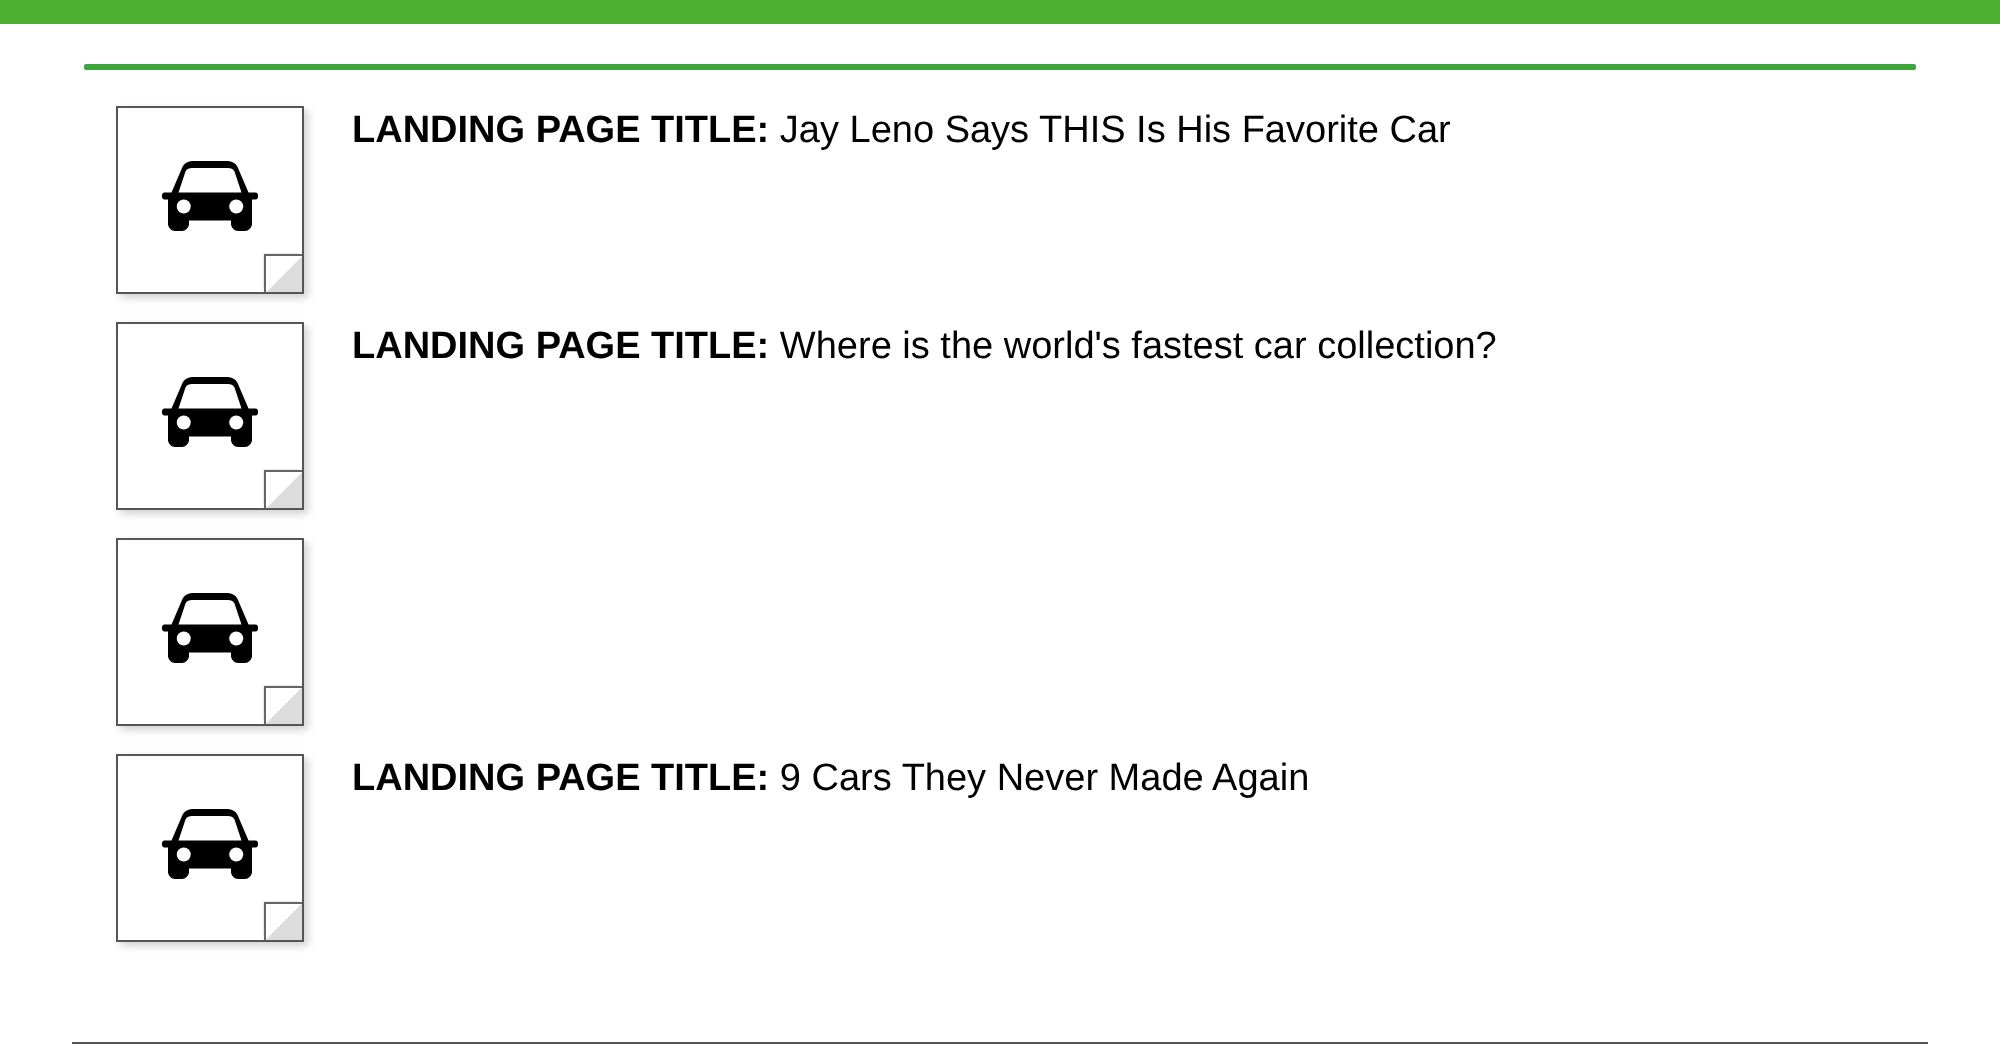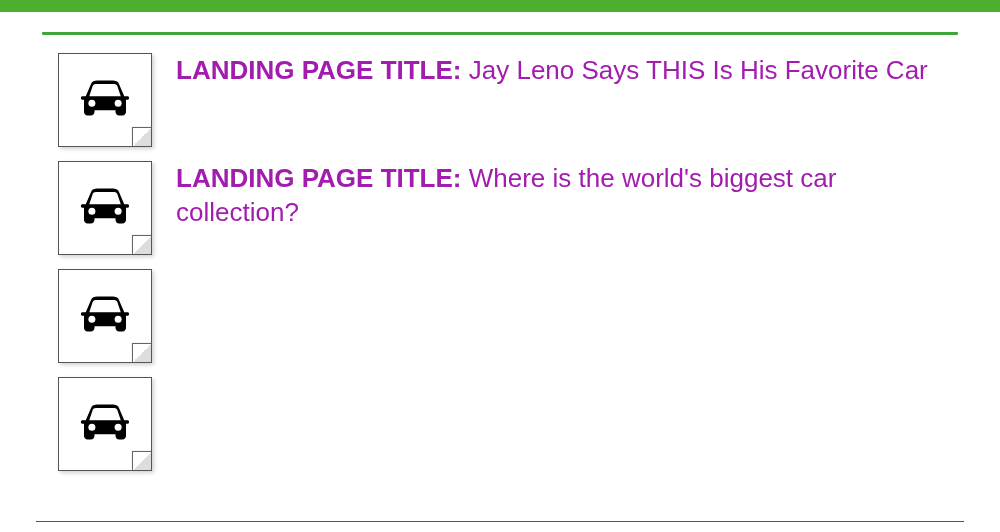--- a/index.html
+++ b/index.html
@@ -64,22 +64,22 @@
       bottom: 0;
       width: 18px;
       height: 18px;
       background: linear-gradient(135deg, transparent 50%, #ddd 50%);
       border-top: 1px solid #666;
       border-left: 1px solid #666;
       z-index: 1;
     }
     .thumb svg { width: 56px; height: 42px; }
     .title-line {
-      font-size: 26px;
-      color: #a21caf;
+      font-size: 19px;
+      color: #000000;
       padding-top: 1px;
       line-height: 1.3;
     }
     .title-line .label { font-weight: 700; }
     .title-line .text  { font-weight: 400; }
     .bottom-rule {
       position: absolute;
       left: 36px;
       right: 36px;
       bottom: 10px;
@@ -118,21 +118,21 @@
         <span>
           <svg viewBox="0 0 64 48">
             <path fill="#000" d="M10 22 L16 8 C17 5 20 4 23 4 L41 4 C44 4 47 5 48 8 L54 22 L58 22 C60 22 60 26 58 26 L56 26 L56 40 C56 42 54 44 52 44 L48 44 C46 44 44 42 44 40 L44 38 L20 38 L20 40 C20 42 18 44 16 44 L12 44 C10 44 8 42 8 40 L8 26 L6 26 C4 26 4 22 6 22 Z M18 10 L14 22 L50 22 L46 10 C45 8 43 8 41 8 L23 8 C21 8 19 8 18 10 Z"></path>
             <circle fill="#fff" cx="17" cy="30" r="4"></circle>
             <circle fill="#fff" cx="47" cy="30" r="4"></circle>
           </svg>
         </span>
       </div>
       <div class="title-line">
         <span class="label">LANDING PAGE TITLE:</span>
-        <span class="text">Where is the world's biggest car collection?</span>
+        <span class="text">Where is the world's fastest car collection?</span>
       </div>
     </div>
 
     <div class="item">
       <div class="thumb">
         <span>
           <svg viewBox="0 0 64 48">
             <path fill="#000" d="M10 22 L16 8 C17 5 20 4 23 4 L41 4 C44 4 47 5 48 8 L54 22 L58 22 C60 22 60 26 58 26 L56 26 L56 40 C56 42 54 44 52 44 L48 44 C46 44 44 42 44 40 L44 38 L20 38 L20 40 C20 42 18 44 16 44 L12 44 C10 44 8 42 8 40 L8 26 L6 26 C4 26 4 22 6 22 Z M18 10 L14 22 L50 22 L46 10 C45 8 43 8 41 8 L23 8 C21 8 19 8 18 10 Z"></path>
             <circle fill="#fff" cx="17" cy="30" r="4"></circle>
             <circle fill="#fff" cx="47" cy="30" r="4"></circle>
@@ -144,18 +144,22 @@
     <div class="item">
       <div class="thumb">
         <span>
           <svg viewBox="0 0 64 48">
             <path fill="#000" d="M10 22 L16 8 C17 5 20 4 23 4 L41 4 C44 4 47 5 48 8 L54 22 L58 22 C60 22 60 26 58 26 L56 26 L56 40 C56 42 54 44 52 44 L48 44 C46 44 44 42 44 40 L44 38 L20 38 L20 40 C20 42 18 44 16 44 L12 44 C10 44 8 42 8 40 L8 26 L6 26 C4 26 4 22 6 22 Z M18 10 L14 22 L50 22 L46 10 C45 8 43 8 41 8 L23 8 C21 8 19 8 18 10 Z"></path>
             <circle fill="#fff" cx="17" cy="30" r="4"></circle>
             <circle fill="#fff" cx="47" cy="30" r="4"></circle>
           </svg>
         </span>
       </div>
+      <div class="title-line">
+        <span class="label">LANDING PAGE TITLE:</span>
+        <span class="text">9 Cars They Never Made Again</span>
+      </div>
     </div>
 
   </div>
 </div>
 
 <div class="bottom-rule"></div>
 
 </body></html>

